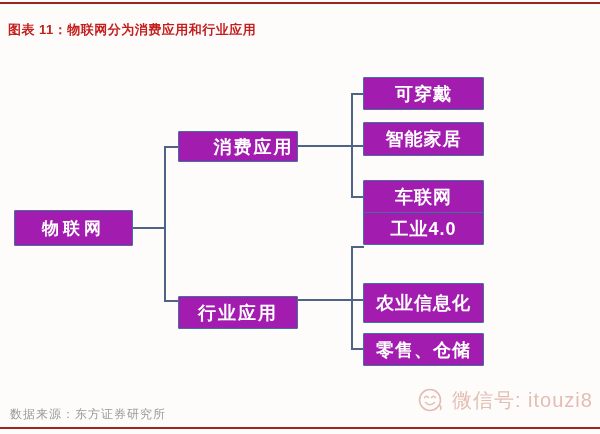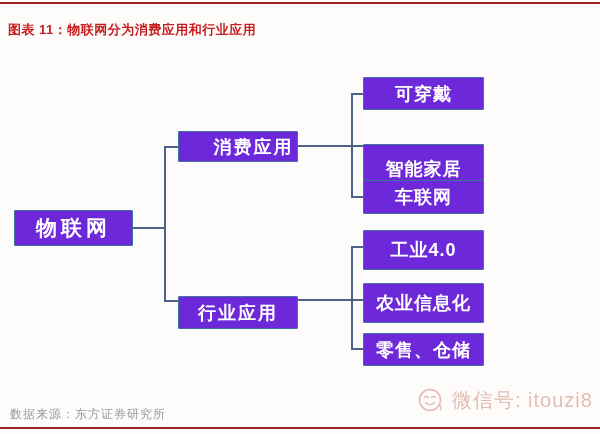--- a/index.html
+++ b/index.html
@@ -29,44 +29,44 @@
     left: 8px;
     top: 21px;
     font-size: 13px;
     font-weight: bold;
     color: #c41e1e;
     letter-spacing: 0.5px;
     white-space: nowrap;
   }
   .node {
     position: absolute;
-    background: #6d28d9;
+    background: #a21caf;
     border: 1px solid #41719c;
     box-sizing: border-box;
     color: #ffffff;
     display: flex;
     align-items: center;
     justify-content: center;
     font-weight: bold;
     white-space: nowrap;
     border-radius: 1px;
   }
   .node.root {
     left: 14px; top: 210px; width: 119px; height: 36px;
-    font-size: 21px;
+    font-size: 17px;
     letter-spacing: 4px;
   }
   .node.mid { left: 178px; width: 120px; font-size: 18px; letter-spacing: 2px; }
   .node.mid.consumer { top: 131px; height: 31px; padding-left: 31px; }
   .node.mid.industry { top: 296px; height: 33px; }
   .node.leaf { left: 363px; width: 121px; font-size: 18px; letter-spacing: 1px; }
   .leaf.l1 { top: 77px;  height: 33px; }
-  .leaf.l2 { top: 144px; height: 49px; }
+  .leaf.l2 { top: 122px; height: 34px; }
   .leaf.l3 { top: 180px; height: 34px; }
-  .leaf.l4 { top: 230px; height: 40px; text-align: center; }
+  .leaf.l4 { top: 212px; height: 33px; text-align: center; }
   .leaf.l5 { top: 283px; height: 40px; }
   .leaf.l6 { top: 333px; height: 33px; }
   .conn {
     position: absolute;
     background: #4d6484;
   }
   .conn.h { height: 2px; }
   .conn.v { width: 2px; }
   .footer-source {
     position: absolute;

